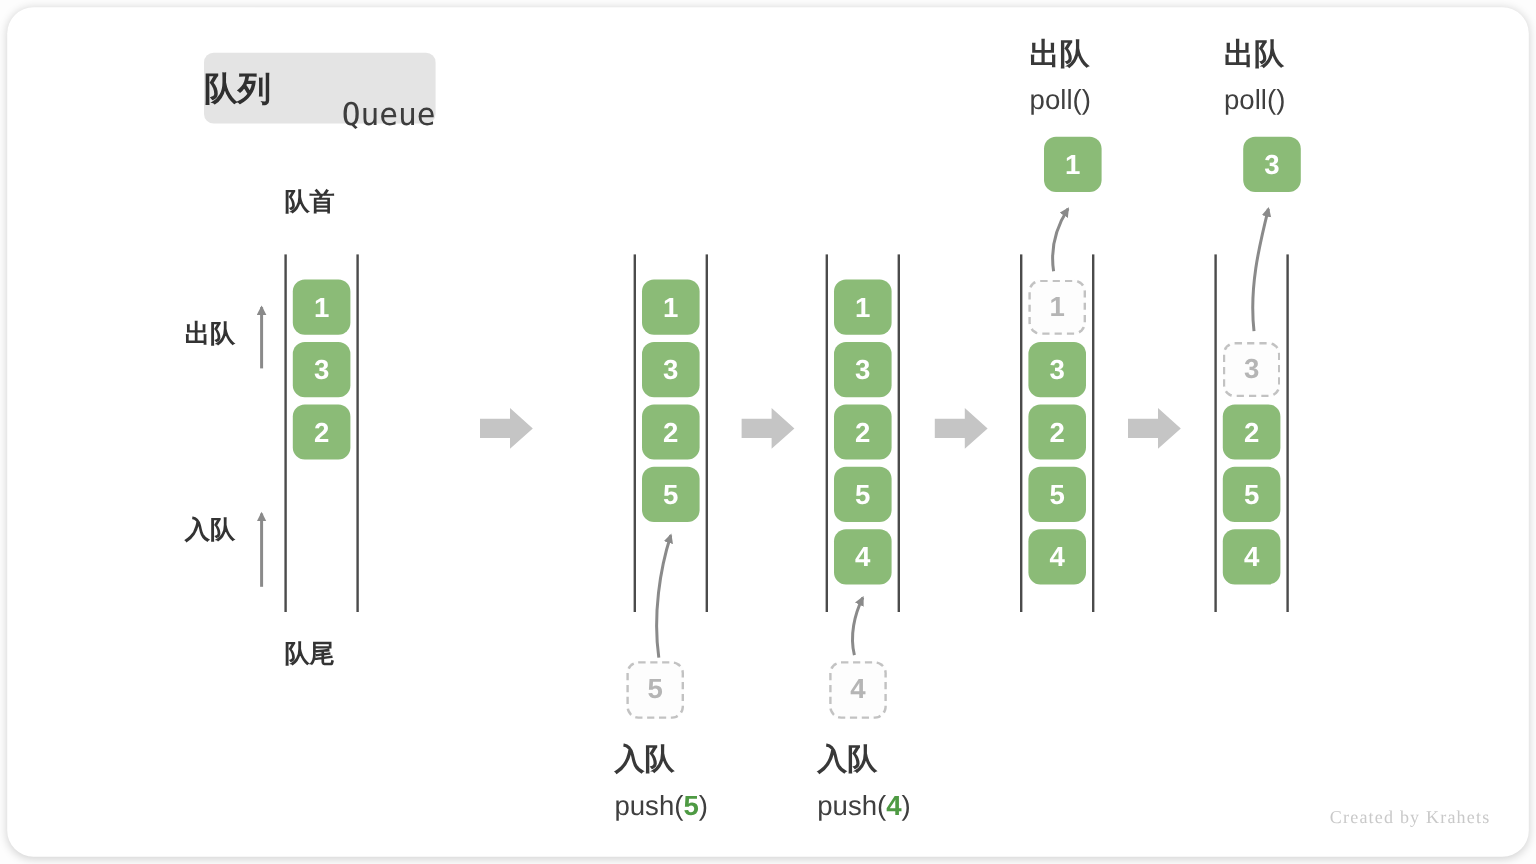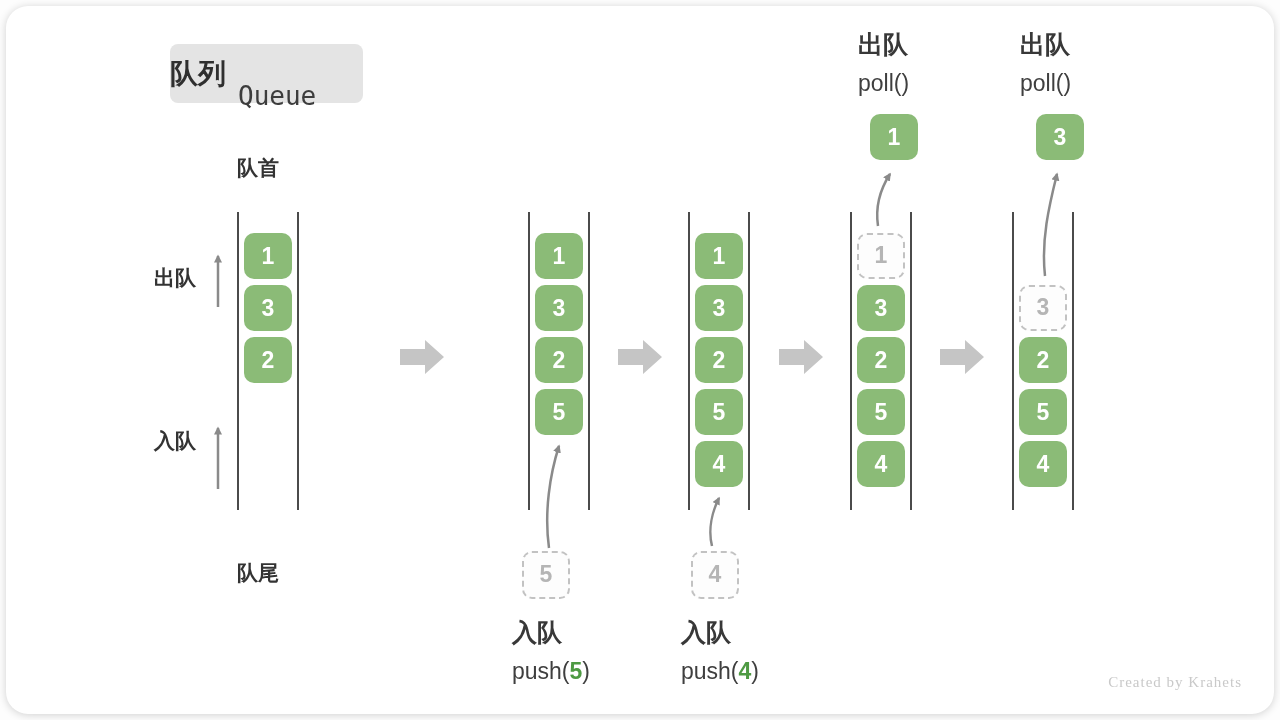--- a/index.html
+++ b/index.html
@@ -29,21 +29,21 @@
     pointer-events: none;
   }
   .title-badge {
     position: absolute;
     left: 170px; top: 44px;
     width: 193px; height: 59px;
     background: #e4e4e4;
     border-radius: 8px;
     display: flex;
     align-items: center;
-    justify-content: flex-start;
+    justify-content: space-between;
     gap: 12px;
   }
   .title-zh {
     font-size: 28px;
     font-weight: 700;
     color: #2f2f2f;
   }
   .title-en {
     font-family: "DejaVu Sans Mono", monospace;
     font-size: 26px;
@@ -171,21 +171,21 @@
     <polygon points="779,349 804,349 804,340 823,357 804,374 804,365 779,365" fill="#c5c5c5"></polygon>
     <polygon points="940,349 965,349 965,340 984,357 965,374 965,365 940,365" fill="#c5c5c5"></polygon>
   </svg>
 
   <div class="title-badge">
     <span class="title-zh">队列</span>
     <span class="title-en">Queue</span>
   </div>
 
   <div class="cjk-label" style="left:237px; top:154px; width:62px;">队首</div>
-  <div class="cjk-label" style="left:237px; top:559px; width:62px;">队尾</div>
+  <div class="cjk-label" style="left:237px; top:531px; width:62px;">队尾</div>
   <div class="cjk-label" style="left:154px; top:264px; width:60px;">出队</div>
   <div class="cjk-label" style="left:154px; top:427px; width:60px;">入队</div>
 
   <div class="qcol" style="left:237px;">
     <div class="cell solid r1">1</div>
     <div class="cell solid r2">3</div>
     <div class="cell solid r3">2</div>
   </div>
 
   <div class="qcol" style="left:528px;">

